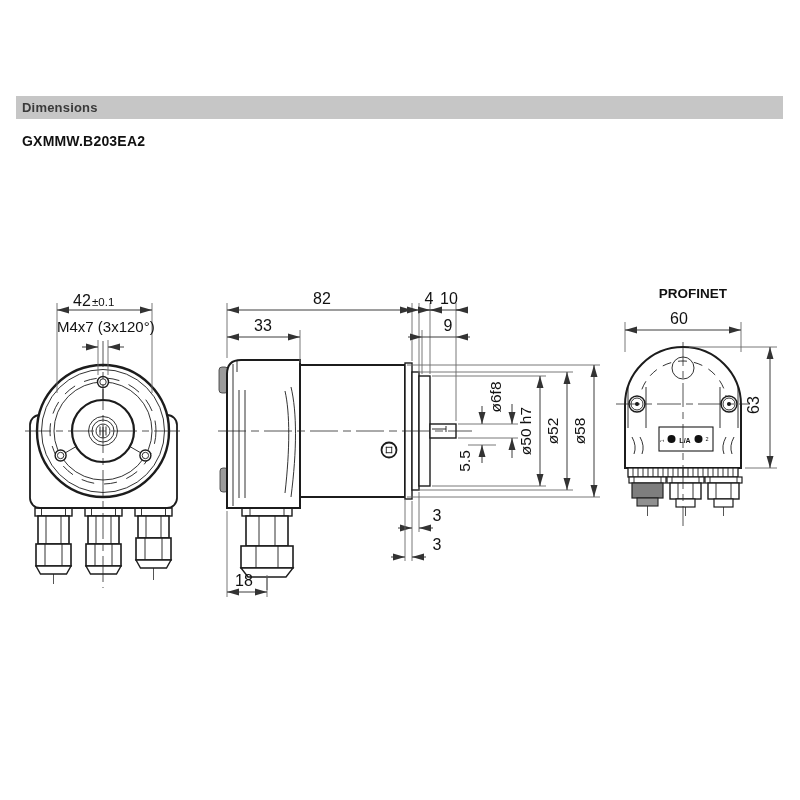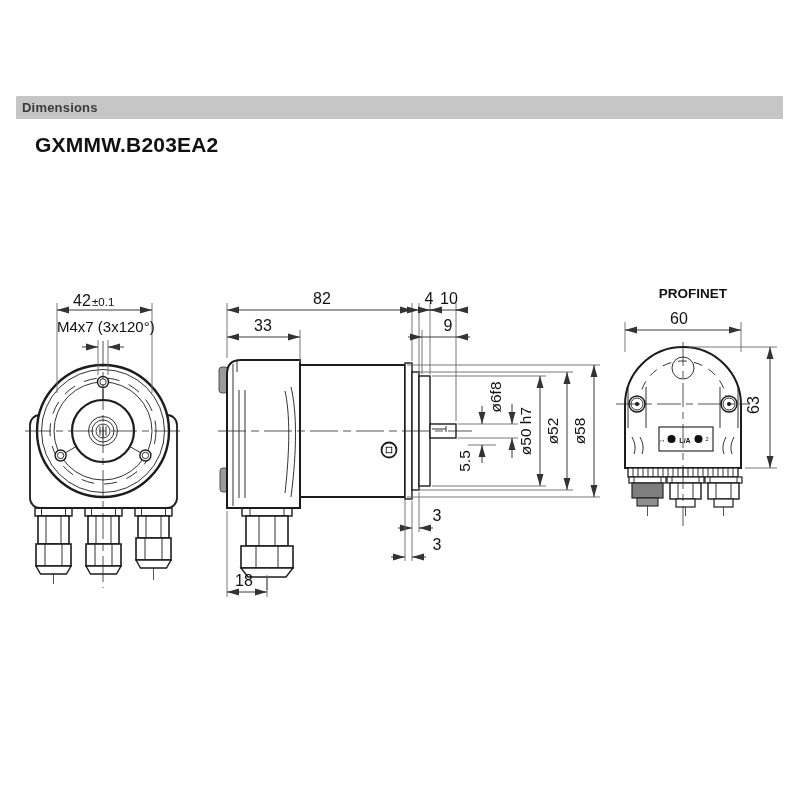--- a/index.html
+++ b/index.html
@@ -1,19 +1,19 @@
 <!DOCTYPE html>
 <html><head>
 <meta charset="utf-8">
 <style>
   html,body{margin:0;padding:0;background:#fff;}
   .page{position:relative;width:800px;height:776px;background:#fff;font-family:"Liberation Sans",sans-serif;overflow:hidden;}
   .section-bar{position:absolute;left:16px;top:96px;width:767px;height:23px;background:#c6c6c6;display:flex;align-items:center;}
   .section-bar span{font-size:13px;font-weight:bold;color:#3a3a3a;padding-left:6px;letter-spacing:0.2px;}
-  .product-title{position:absolute;left:35px;top:133px;font-size:21px;font-weight:bold;color:#111;letter-spacing:0.2px;}
+  .product-title{position:absolute;left:22px;top:133px;font-size:14px;font-weight:bold;color:#111;letter-spacing:0.2px;}
   svg{position:absolute;left:0;top:0;}
   svg text{font-family:"Liberation Sans",sans-serif;fill:#111;}
   .dim{stroke:#3d3d3d;stroke-width:1;fill:none;}
   .ext{stroke:#6a6a6a;stroke-width:0.9;fill:none;}
   .out{stroke:#1c1c1c;fill:#fff;}
   .thin{stroke:#1c1c1c;stroke-width:0.9;fill:none;}
   .cl{stroke:#2a2a2a;stroke-width:0.8;fill:none;}
   .dtxt{font-size:16px;}
   .rtxt{font-size:15.5px;}
 </style>

